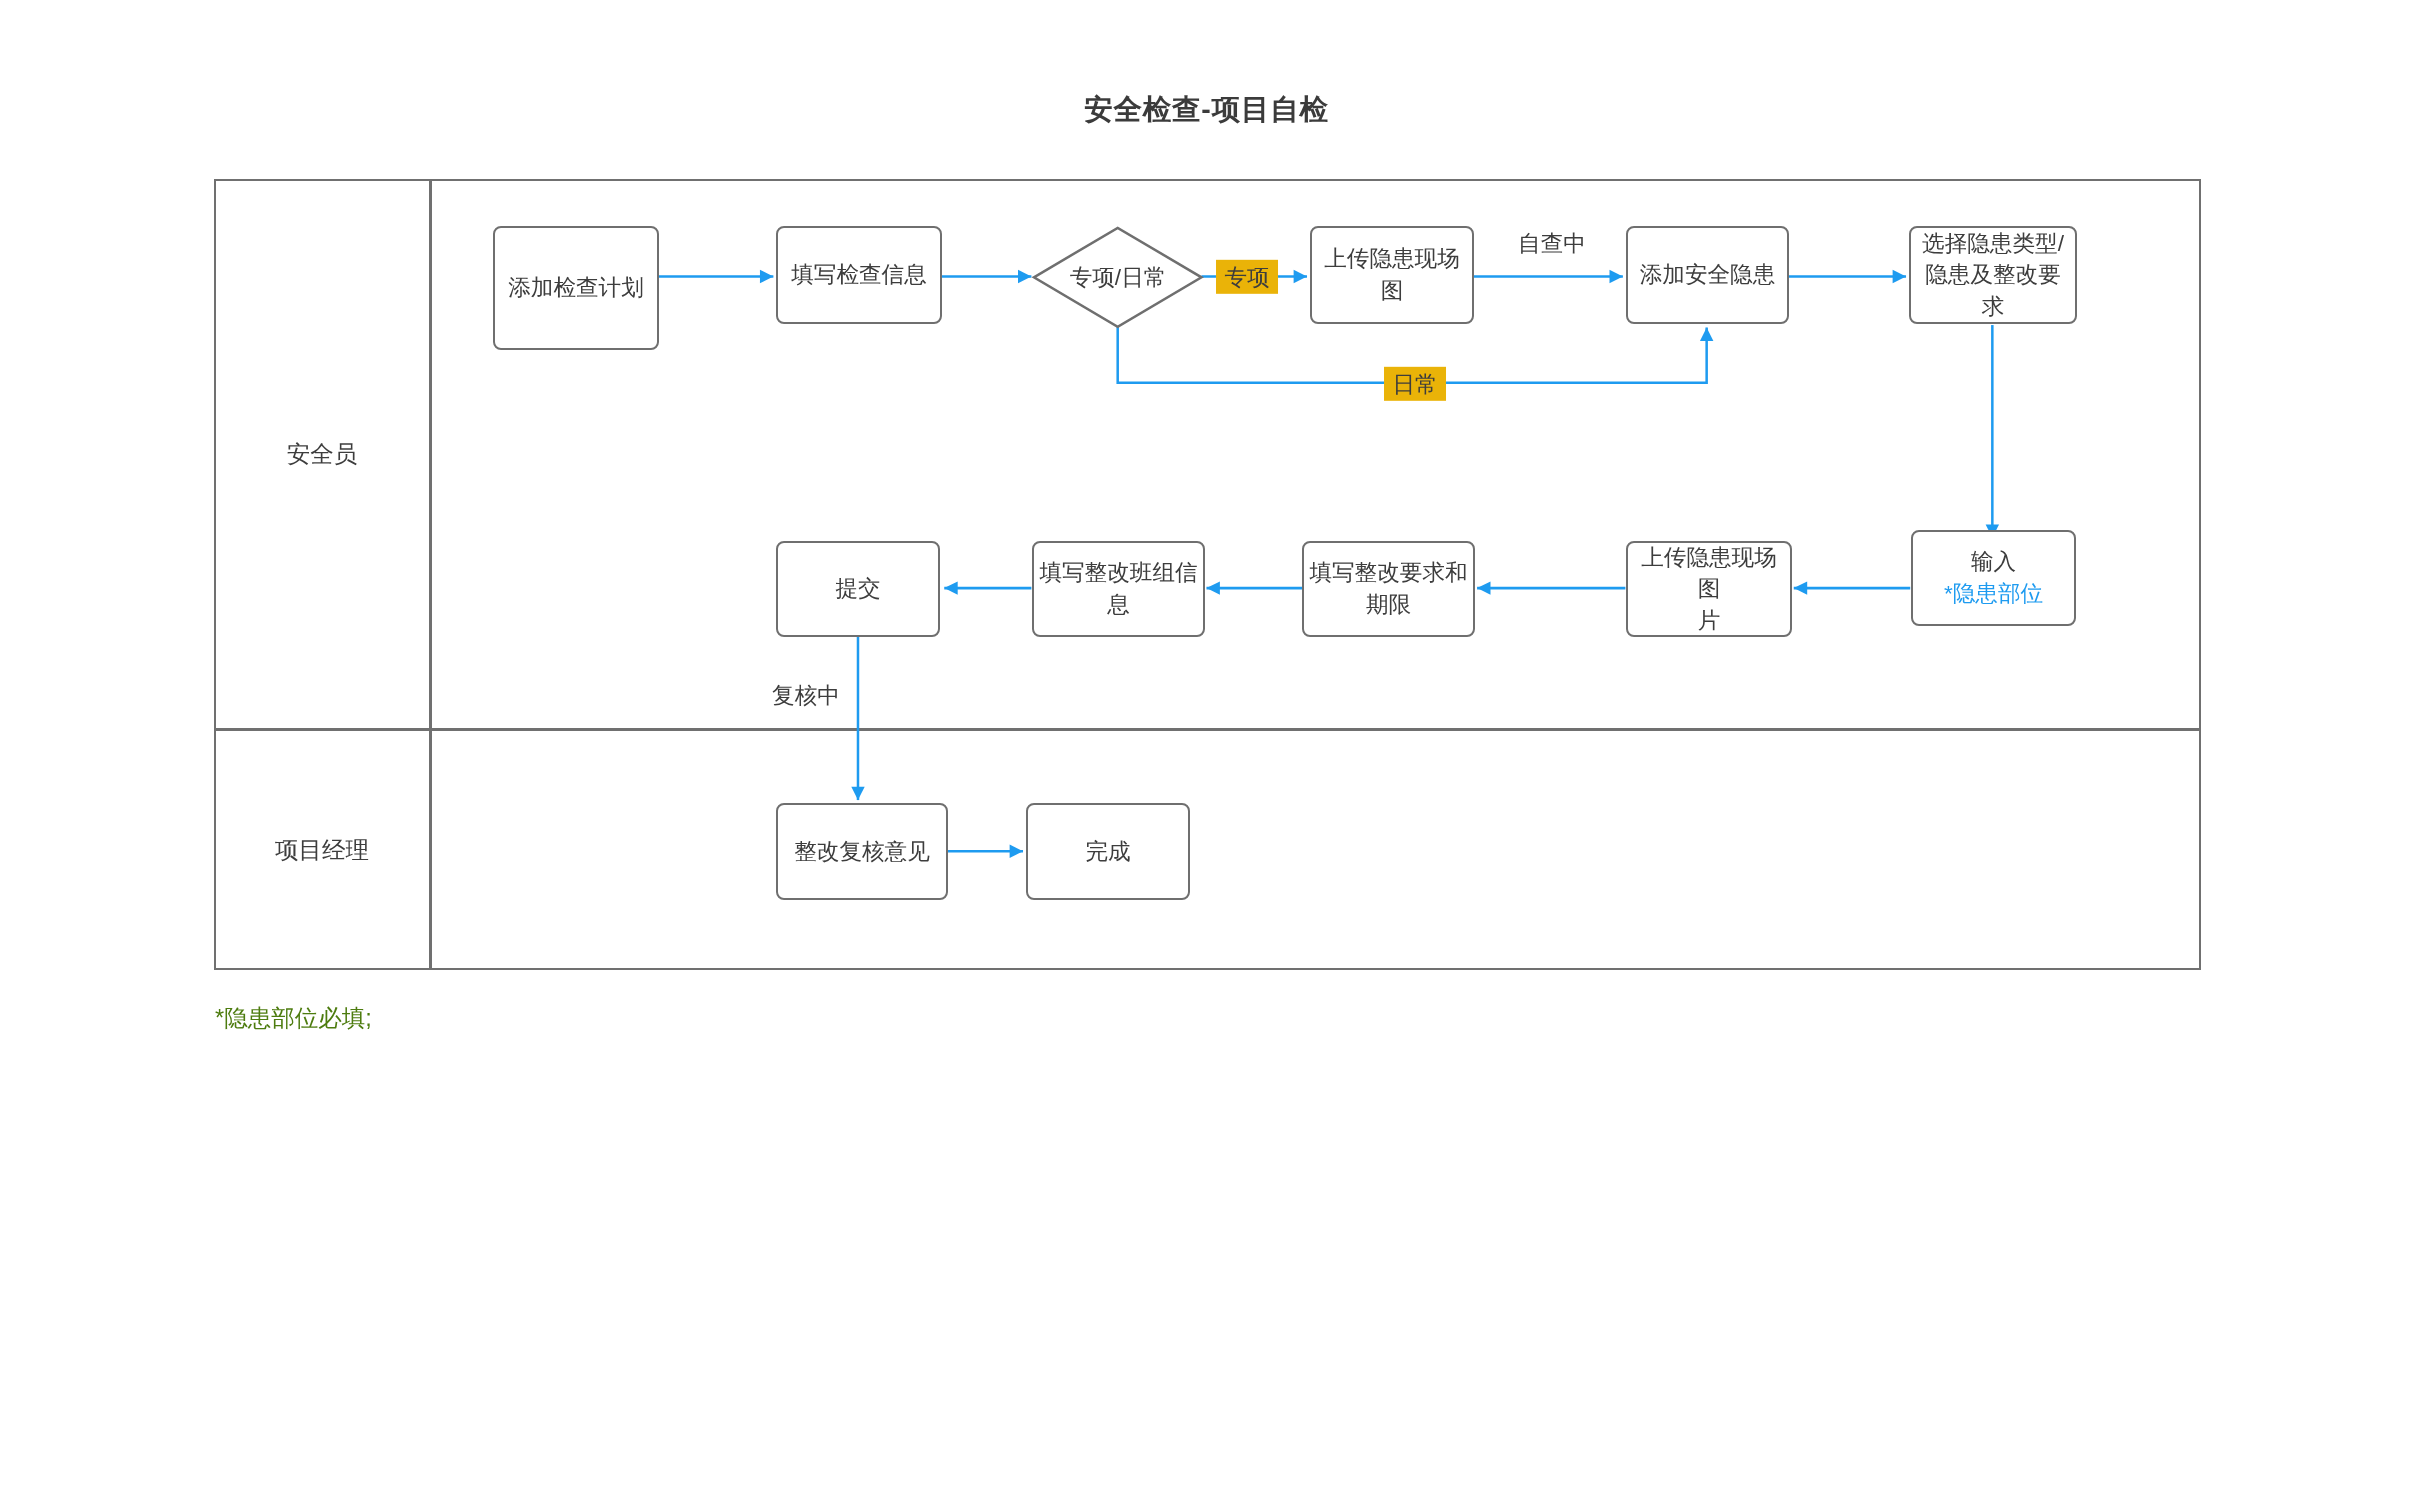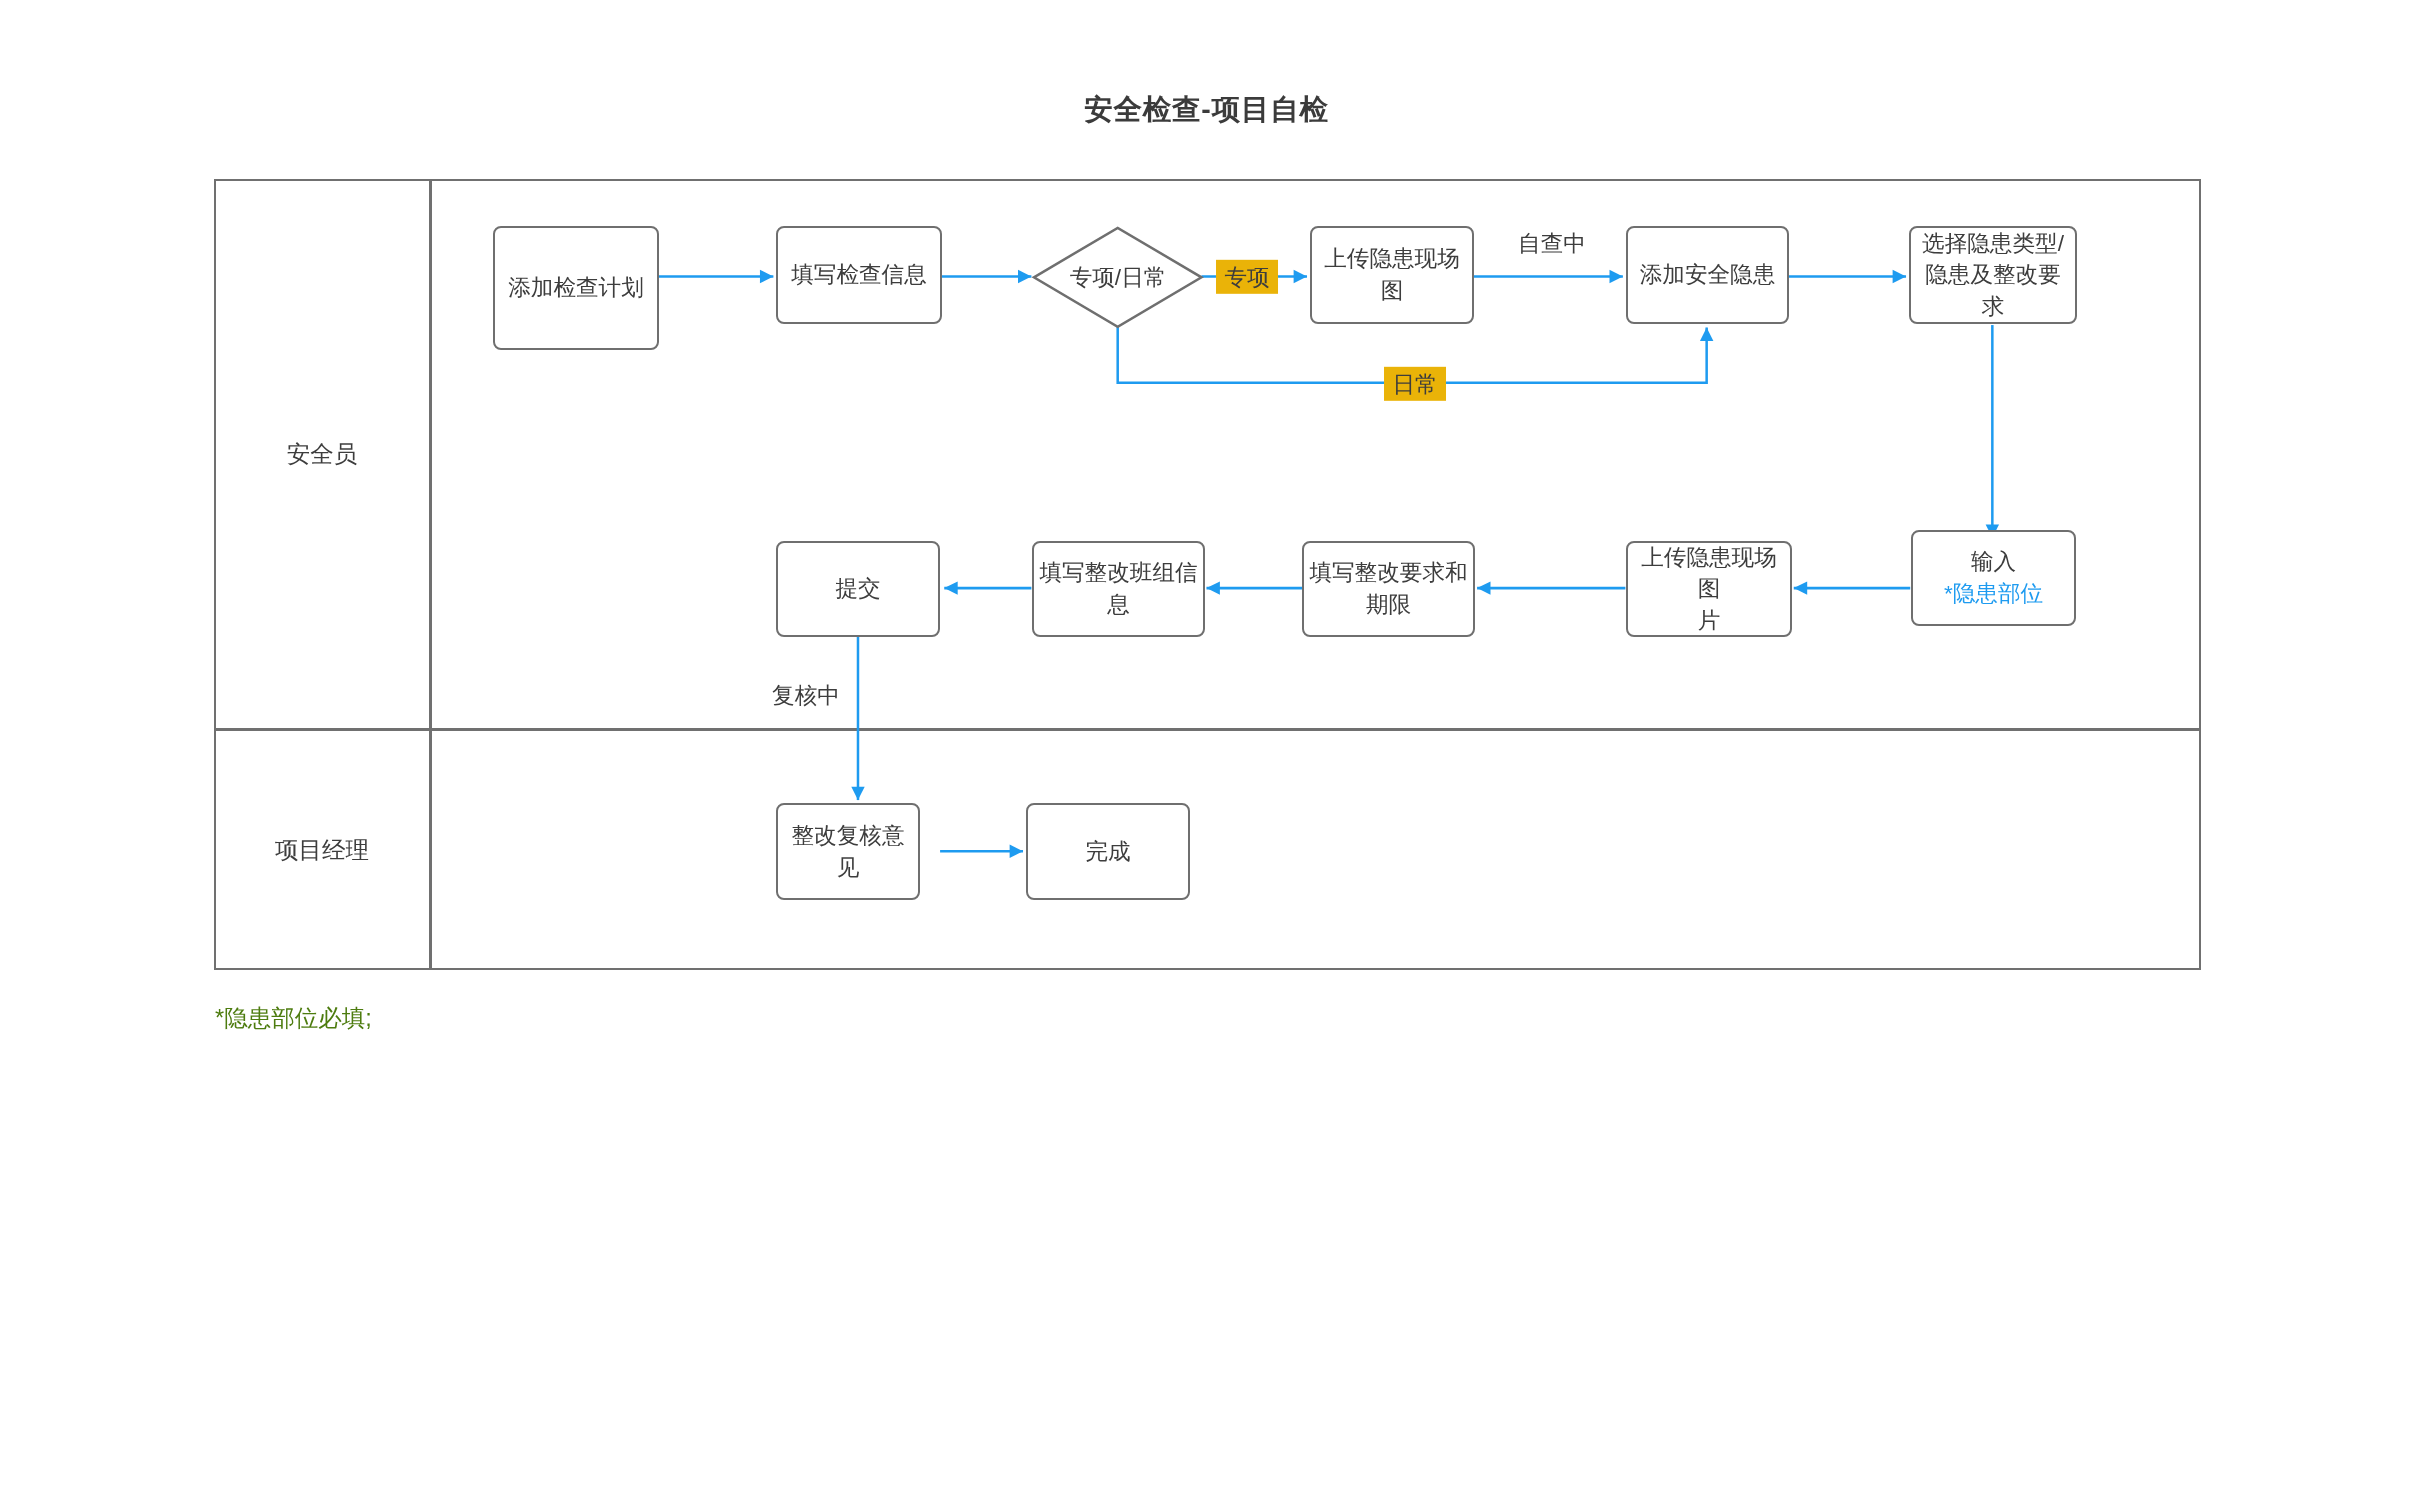--- a/index.html
+++ b/index.html
@@ -142,21 +142,21 @@
 息</div>
   <div class="node" style="left:1302px; top:541px; width:173px; height:96px;">填写整改要求和
 期限</div>
   <div class="node" style="left:1626px; top:541px; width:166px; height:96px;">上传隐患现场图
 片</div>
   <div class="node" style="left:1911px; top:530px; width:165px; height:96px; white-space:nowrap;flex-direction:column;">
     <span>输入</span>
       <span class="required-link">*隐患部位</span>
   </div>
 
-  <div class="node" style="left:776px; top:803px; width:144px; height:97px;">整改复核意见</div>
+  <div class="node" style="left:776px; top:803px; width:172px; height:97px;">整改复核意见</div>
   <div class="node" style="left:1026px; top:803px; width:164px; height:97px;">完成</div>
 
   <div class="edge-label" style="left:1247px; top:277px;">专项</div>
   <div class="edge-label" style="left:1415px; top:384px;">日常</div>
   <div class="edge-label" style="left:1552px; top:243px; background:transparent;">自查中</div>
   <div class="edge-label" style="left:806px; top:695px; background:transparent;">复核中</div>
 
   <div class="footnote">*隐患部位必填;</div>
 
 </div>

